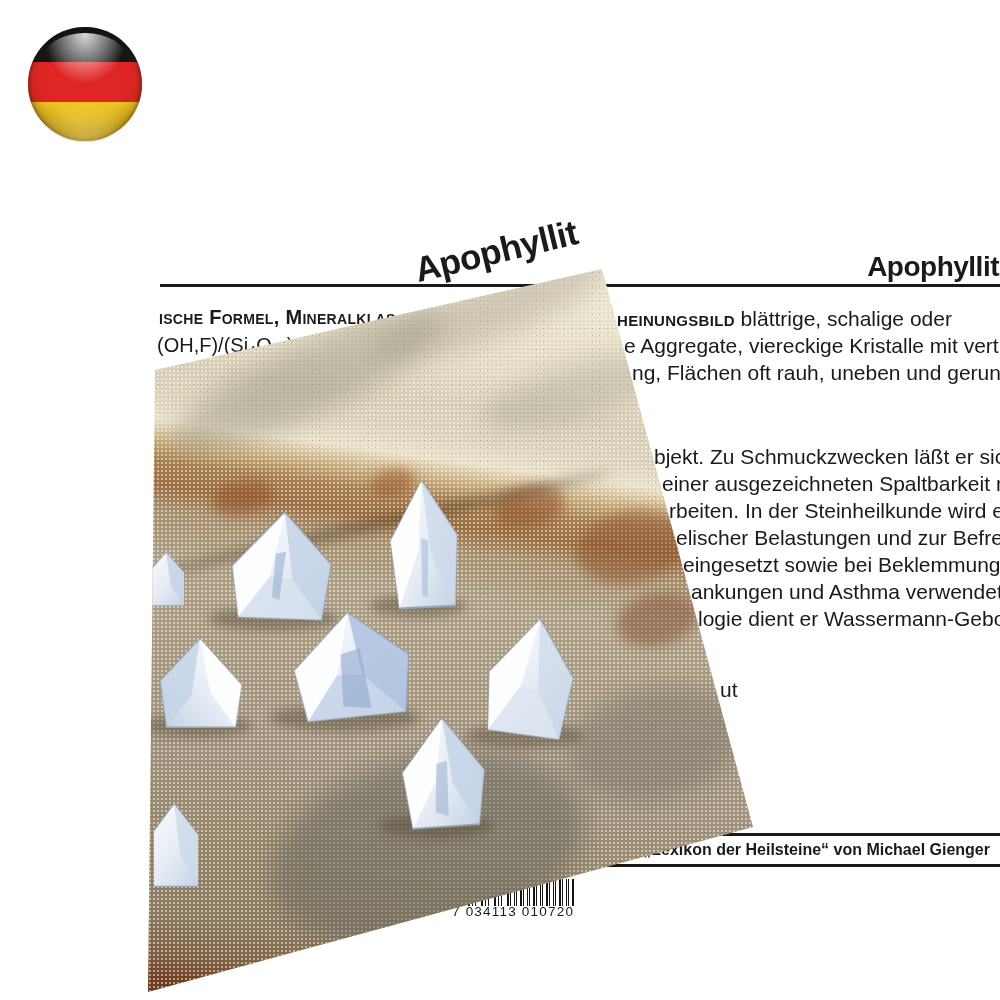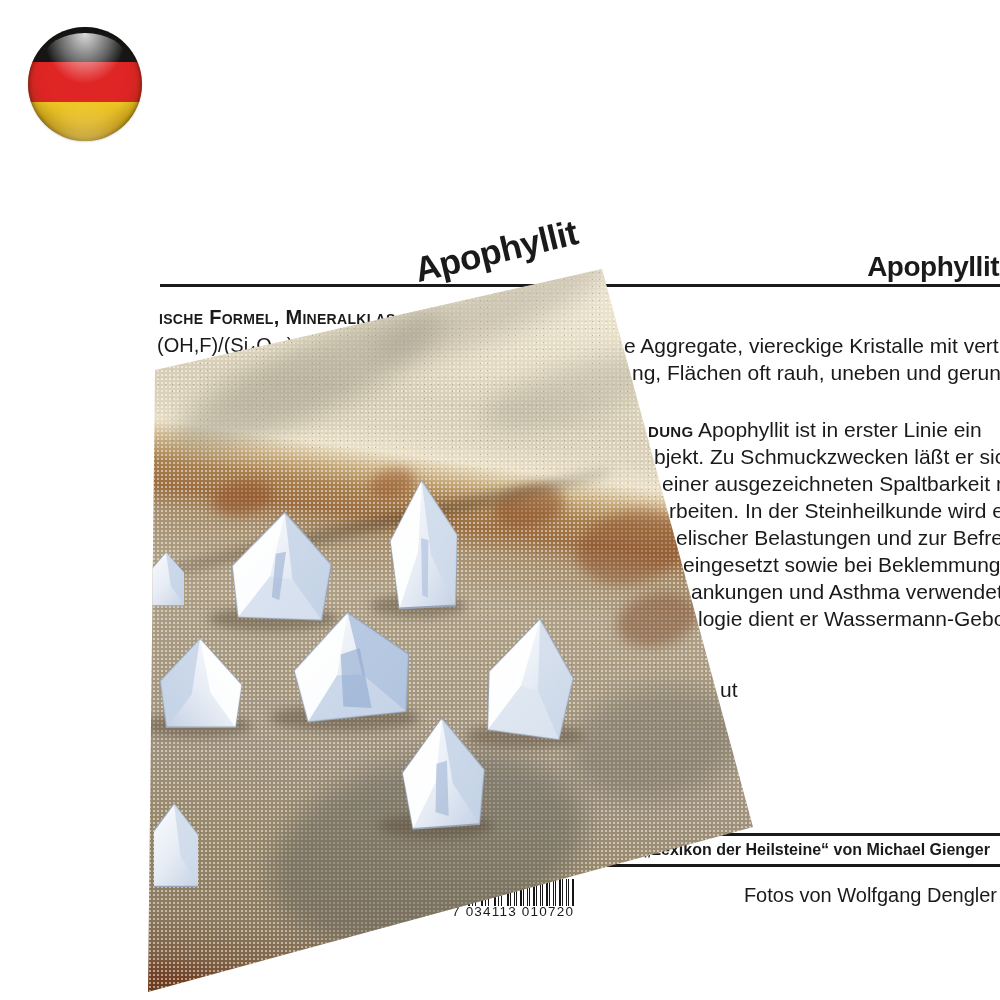--- a/index.html
+++ b/index.html
@@ -51,39 +51,38 @@
 <body>
 
 <div id="canvas">
 
   <div class="title-right">Apophyllit</div>
   <div class="rule" style="left:160px;right:0;top:284px;height:3px"></div>
 
   <div class="lefthead sc">ische Formel, Mineralklas</div>
   <div class="formula">(OH,F)/(Si₄O₁₀)₂] · Si</div>
 
+  <div class="bl" style="left:617px;top:307px">
+    <span class="sc">heinungsbild</span><span> blättrige, schalige oder</span>
+  </div>
   <div class="bl" style="left:624px;top:334px">e Aggregate, viereckige Kristalle mit vertikaler</div>
   <div class="bl" style="left:632px;top:361px">ng, Flächen oft rauh, uneben und gerundet</div>
 
-  <div class="bl" style="left:648px;top:418px">
-    <span class="sc">dung</span><span> Apophyllit ist in erster Linie ein</span>
-  </div>
   <div class="bl" style="left:654px;top:445px">bjekt. Zu Schmuckzwecken läßt er sich</div>
   <div class="bl" style="left:662px;top:472px">einer ausgezeichneten Spaltbarkeit nur</div>
   <div class="bl" style="left:669px;top:499px">rbeiten. In der Steinheilkunde wird er zum</div>
   <div class="bl" style="left:676px;top:526px">elischer Belastungen und zur Befreiung</div>
   <div class="bl" style="left:683px;top:553px">eingesetzt sowie bei Beklemmungen,</div>
   <div class="bl" style="left:691px;top:580px">ankungen und Asthma verwendet.</div>
   <div class="bl" style="left:698px;top:607px">logie dient er Wassermann-Geborenen</div>
   <div class="bl" style="left:720px;top:678px">ut</div>
 
   <div class="rule" style="left:560px;right:0;top:833px;height:2.5px"></div>
   <div class="credit-bold">ma: „Lexikon der Heilsteine“ von Michael Gienger</div>
   <div class="rule" style="left:560px;right:0;top:864px;height:2.5px"></div>
-  <div class="credit-photo">Fotos von Wolfgang Dengler</div>
 
   <div class="barcode-bars"></div>
   <div class="barcode-digits">7 034113 010720</div>
 
   <div class="photo">
 
     <div class="blob shadow-soft" style="left:10px;top:75px;width:300px;height:72px;background:rgba(148,142,124,.42);transform:rotate(-25deg)"></div>
     <div class="blob shadow-soft" style="left:215px;top:10px;width:260px;height:58px;background:rgba(158,150,133,.36);transform:rotate(-22deg)"></div>
     <div class="blob shadow-soft" style="left:330px;top:95px;width:200px;height:55px;background:rgba(150,146,128,.3);transform:rotate(-16deg)"></div>
 

